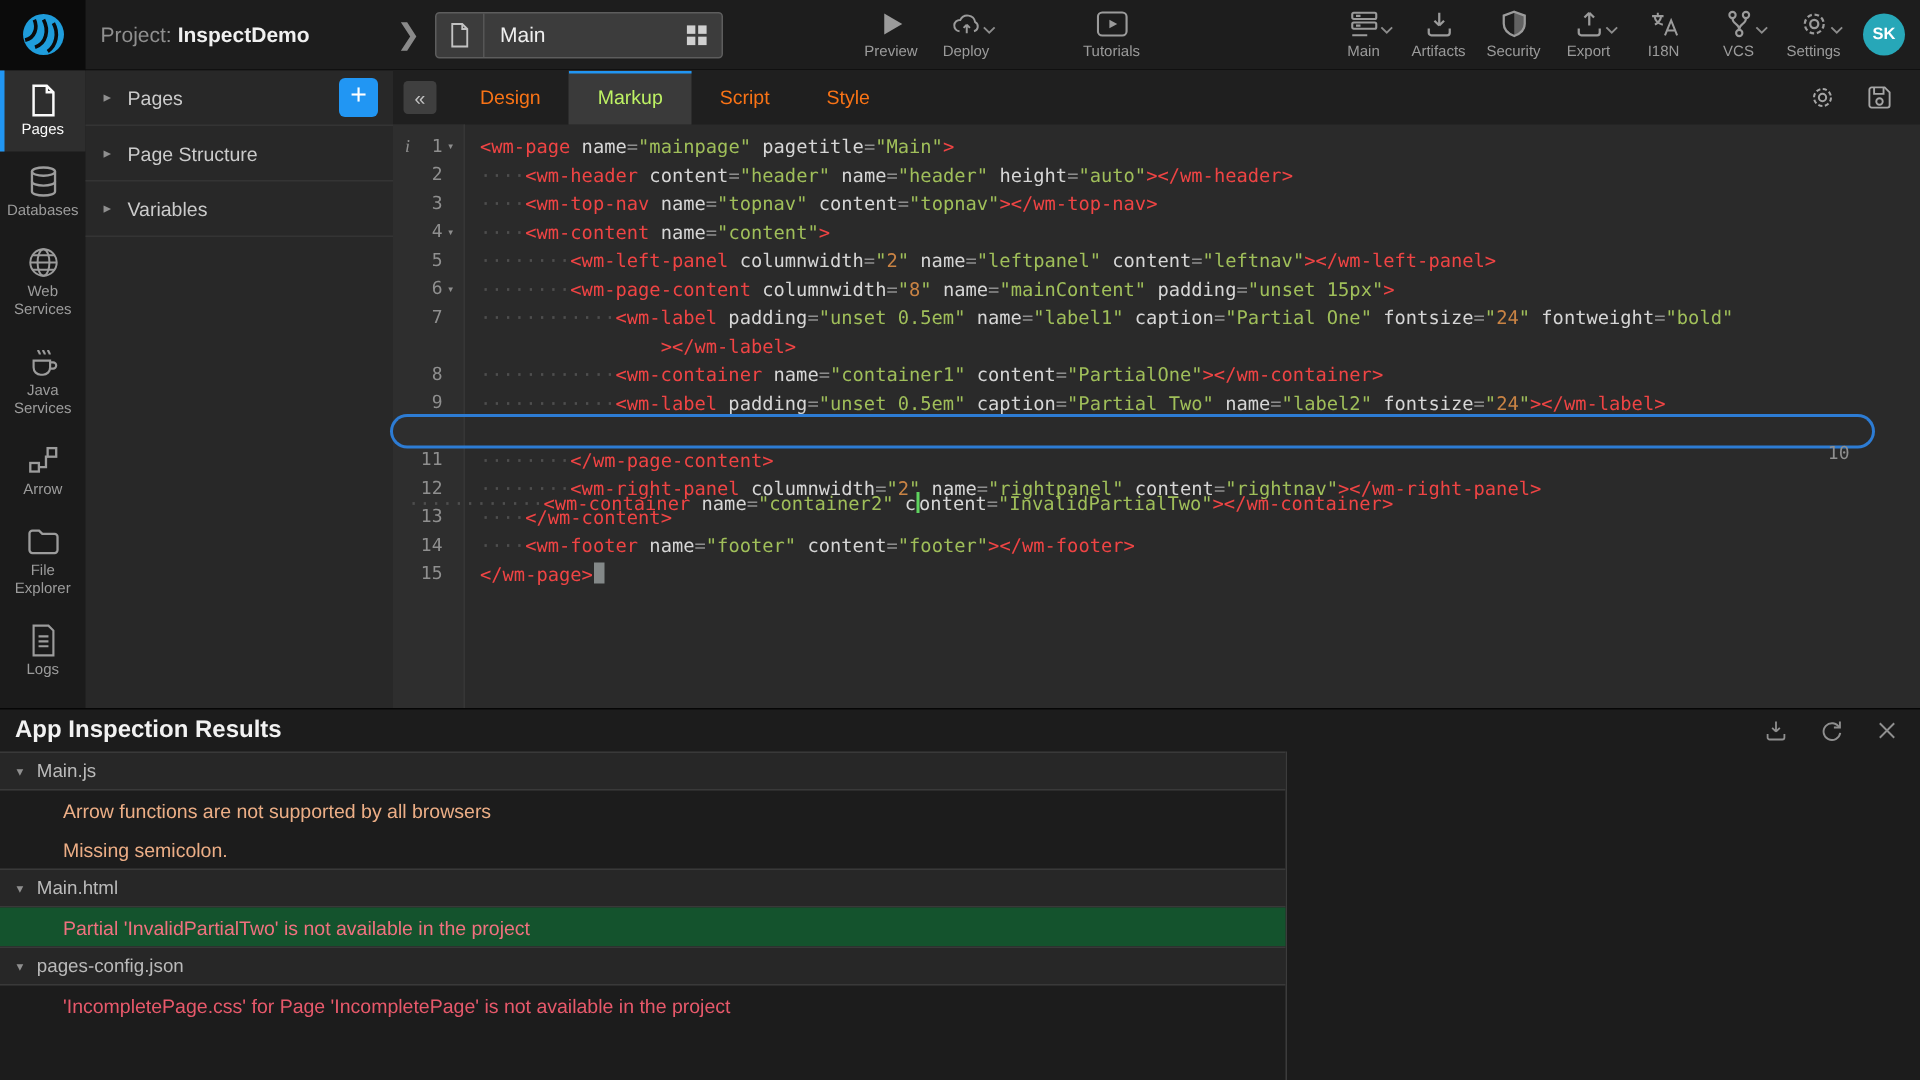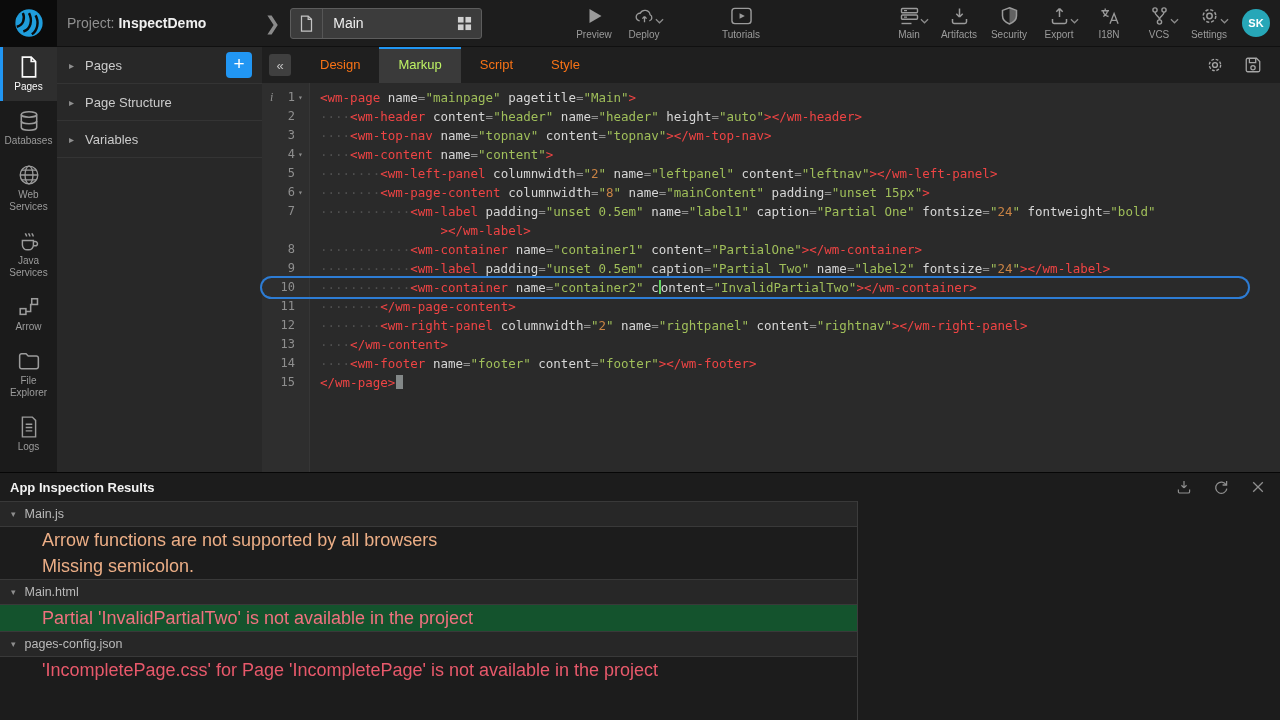--- a/index.html
+++ b/index.html
@@ -70,38 +70,38 @@
   #codearea { position:relative; height:389px; padding-top:5px; font-family:"DejaVu Sans Mono", monospace;
     font-size:12.5px; line-height:19px; }
   #gutter-strip { position:absolute; left:0; top:0; bottom:0; width:48px; background:#2e2e2e; border-right:1px solid #363636; }
   .code-row { position:relative; display:flex; height:19px; margin-right:32px; z-index:1; }
   .code-row .gut { flex:0 0 48px; display:flex; align-items:center; justify-content:flex-end;
     padding-right:4px; color:#8f8f8f; font-size:12px; position:relative; cursor:pointer; }
   .code-row .gut .info-i { position:absolute; left:8px; font-family:"Liberation Serif", serif;
     font-style:italic; color:#8f8f8f; font-size:12px; }
   .code-row .gut .fold { width:11px; text-align:center; font-size:8px; color:#8d8d8d; }
   .code-row .code { white-space:pre; padding-left:10px; }
-  .code-row.hl { box-shadow:0 0 0 2px #2d7cd4; border-radius:12px; }
+  .code-row.hl { box-shadow:0 0 0 2px #2d7cd4; border-radius:12px;flex-direction:column; }
   .tk-t { color:#ef4444;margin-top:14px; } .tk-a { color:#d6d6d6; } .tk-e { color:#8d8d8d; }
   .tk-s { color:#a0bf5a; } .tk-n { color:#c98344; } .tk-w { color:#4e4e4e; }
   .tk-c { display:inline-block; width:2px; height:14px; background:#5fd35f; vertical-align:-2px; }
   .tk-m { display:inline-block; width:7px; height:14px; background:#9aa0a0; opacity:.8; vertical-align:-2px; margin-left:1px; }
 
   
   #bottom { position:absolute; left:0; top:472px; width:1280px; height:248px; background:#1c1c1c; border-top:1px solid #060606; }
   #insp-header { height:28px; display:flex; align-items:center; padding:0 14px 0 10px; }
-  #insp-header .title { color:#f2f2f2; font-size:13px; font-weight:700; }
+  #insp-header .title { color:#f2f2f2; font-size:16px; font-weight:700; }
   #insp-header .hdr-icons { margin-left:auto; display:flex; gap:21px; color:#8f8f8f; }
   #insp-header .hdr-icons .icon { width:16px; height:16px; cursor:pointer; }
   #insp-header .hdr-icons .icon svg { width:100%; height:100%; }
   #insp-list { position:absolute; left:0; top:28px; bottom:0; width:858px; border-right:1px solid #3c3c3c; }
   .grp-row { height:26px; background:#272727; border-top:1px solid #393939; border-bottom:1px solid #393939;
     display:flex; align-items:center; padding-left:11px; color:#bababa; font-size:12.5px; gap:9px; cursor:pointer; }
   .grp-row .tri { font-size:9px; color:#8f8f8f; }
-  .issue-row { height:26px; display:flex; align-items:center; padding-left:42px; font-size:18px; cursor:pointer; }
+  .issue-row { height:26px; display:flex; align-items:center; padding-left:42px; font-size:13px; cursor:pointer; }
   .issue-row.warning { color:#ecae86; }
   .issue-row.error { color:#e8596b; }
   .issue-row.selected { background:#14532d; color:#f0717f; }
 </style>
 </head>
 <body>
 
 <div id="topbar" data-name="top-bar">
   <div id="logo-box" data-name="wavemaker-logo">
     <svg viewBox="0 0 34 34" data-name="logo-icon">

